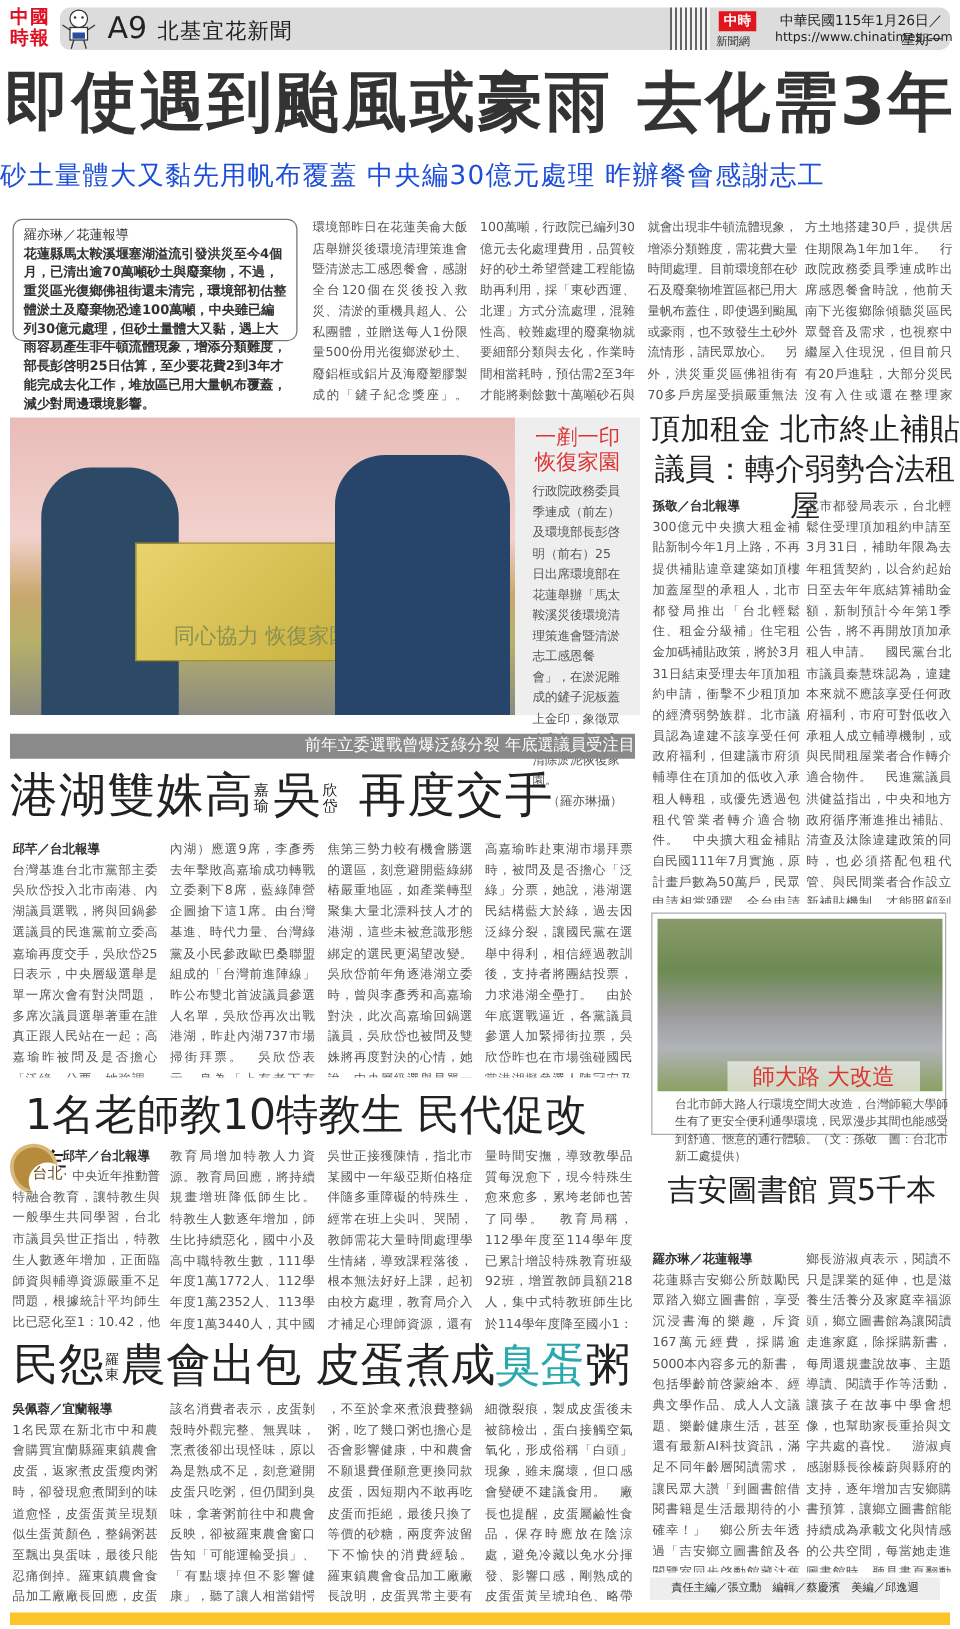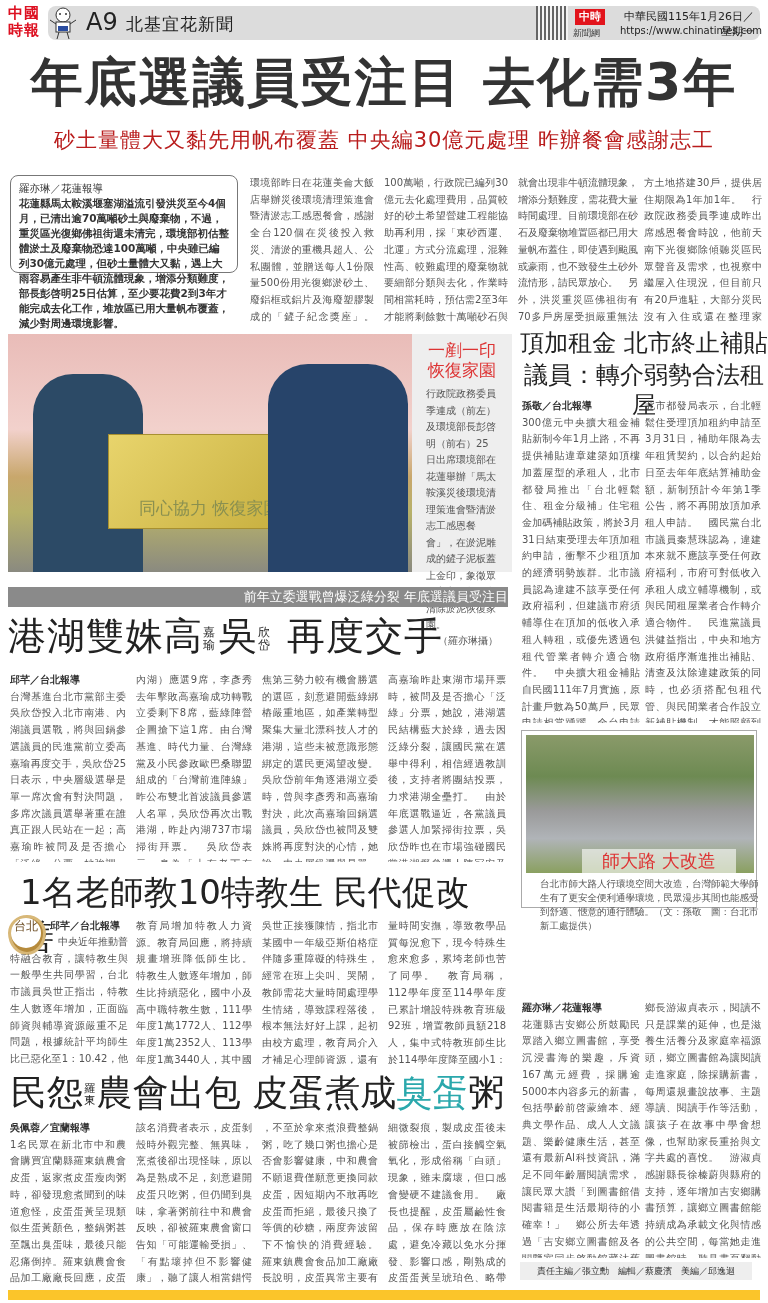--- a/index.html
+++ b/index.html
@@ -9,21 +9,21 @@
 .mascot{left:48px;top:6px;width:30px;height:34px}
 .bar{left:48px;top:6px;width:712px;height:34px;background:#dcdcdc;border-radius:8px}
 .page-no{left:86px;top:8px;font-size:24px;color:#222}
 .section{left:126px;top:13px;font-size:17px;color:#222;letter-spacing:1px}
 .qr{left:536px;top:6px;width:32px;height:34px;background:repeating-linear-gradient(90deg,#333 0 2px,#fff 2px 4px),#fff;opacity:.7}
 .ct-logo{left:575px;top:9px;width:30px;height:16px;background:#e2141c;color:#fff;font-size:11px;font-weight:bold;text-align:center;line-height:16px}
 .ct-sub{left:573px;top:27px;font-size:9px;color:#333}
 .date{left:620px;top:9px;font-size:11px;color:#222;text-align:right;width:134px}
 .url{left:620px;top:25px;font-size:10px;color:#222;text-align:right;width:134px}
 .headline{left:0;top:52px;width:768px;text-align:center;font-size:52px;font-weight:bold;color:#333;letter-spacing:2px;line-height:60px}
-.subhead{left:0;top:126px;width:768px;text-align:center;font-size:21px;color:#b91c1c;letter-spacing:1px}
+.subhead{left:0;top:126px;width:768px;font-size:21px;color:#1d4ed8;letter-spacing:1px}
 .col{font-size:10px;line-height:16.7px;color:#555;text-align:justify}
 .col .by{font-weight:bold;color:#333}
 .lead{left:10px;top:175px;width:228px;height:98px;border:1px solid #777;border-radius:8px;padding:5px 8px;font-size:10.5px;line-height:15px;color:#333}
 .lead .by{font-weight:normal;color:#333}
 .lead p{font-weight:bold;color:#333}
 .photo1{left:8px;top:334px;width:404px;height:238px;background:linear-gradient(180deg,#e9bcb8 0%,#f2d1cc 40%,#c8a76c 60%,#b7b16a 75%,#8a8a80 100%);overflow:hidden}
 .photo1 .box{position:absolute;left:100px;top:100px;width:175px;height:95px;background:linear-gradient(135deg,#e8d46c,#c8b040);border:1px solid #a89030}
 .photo1 .box span{position:absolute;left:30px;top:62px;color:#8a9050;font-size:17px}
 .photo1 .man1{position:absolute;left:25px;top:40px;width:110px;height:198px;background:#2c4a66;border-radius:40px 40px 0 0}
 .photo1 .man2{position:absolute;left:260px;top:30px;width:140px;height:208px;background:#27446a;border-radius:40px 40px 0 0}
@@ -35,21 +35,21 @@
 .rent-h2{left:520px;top:360px;width:248px;font-size:24px;color:#222;text-align:center;line-height:30px}
 .banner{left:8px;top:587px;width:500px;height:20px;background:#8a8a8a;color:#fff;font-size:13px;text-align:right;line-height:20px}
 .h-gh{left:8px;top:612px;width:500px;font-size:38px;color:#222;line-height:48px;letter-spacing:1px}
 .h-gh small{display:inline-block;font-size:12px;line-height:13px;width:16px;vertical-align:middle;}
 .photo2{left:521px;top:730px;width:236px;height:178px;border:1px solid #aaa;background:#fff}
 .photo2 .img{position:absolute;left:4px;top:4px;width:228px;height:138px;background:linear-gradient(180deg,#8a9a6a 0%,#6d8a52 30%,#9a9a9a 55%,#b0b4b8 75%,#8aa060 100%)}
 .photo2 .lbl{position:absolute;left:60px;top:118px;color:#d33;font-size:18px;background:rgba(255,255,255,.6);padding:0 20px}
 .photo2 .cap{position:absolute;left:18px;top:146px;width:224px;font-size:9.5px;line-height:14px;color:#555}
 .h-teach{left:20px;top:870px;width:480px;font-size:34px;color:#222;line-height:44px}
 .pin{left:8px;top:915px;width:38px;height:40px;border-radius:50% 50% 50% 50%/45% 45% 55% 55%;background:#b68b3c;border:3px solid #d8b878}
-.pin span{display:block;width:30px;height:30px;margin:0;background:#fff;border-radius:50%;color:#6a4a20;font-size:12px;line-height:13px;text-align:center;padding-top:2px}
+.pin span{display:block;width:30px;height:30px;margin:12px;background:#fff;border-radius:50%;color:#6a4a20;font-size:12px;line-height:13px;text-align:center;padding-top:2px}
 .h-egg{left:0;top:1070px;width:515px;text-align:center;font-size:36px;color:#222;line-height:46px}
 .h-egg .teal{color:#2aa8ac}
 .h-egg small{display:inline-block;font-size:11px;line-height:12px;width:14px;vertical-align:middle}
 .h-lib{left:515px;top:937px;width:253px;text-align:center;font-size:24px;color:#222;line-height:30px}
 .credits{left:520px;top:1262px;width:232px;height:18px;background:#eee;font-size:9px;line-height:18px;text-align:center;color:#333}
 .ybar{left:8px;top:1290px;width:752px;height:10px;background:#fbc52a}
 </style>
 </head>
 <body>
 
@@ -69,21 +69,21 @@
     </svg>
 </div>
 <div class="abs page-no">A9</div>
 <div class="abs section">北基宜花新聞</div>
 <div class="abs qr"></div>
 <div class="abs ct-logo">中時</div>
 <div class="abs ct-sub">新聞網</div>
 <div class="abs date">中華民國115年1月26日／星期一</div>
 <div class="abs url">https://www.chinatimes.com</div>
 
-<div class="abs headline">年底選議員受注目 去化需3年</div>
+<div class="abs headline">即使遇到颱風或豪雨 去化需3年</div>
 <div class="abs subhead">砂土量體大又黏先用帆布覆蓋 中央編30億元處理 昨辦餐會感謝志工</div>
 
 <div class="abs lead">
   <div class="by">羅亦琳／花蓮報導</div>
   <p>花蓮縣馬太鞍溪堰塞湖溢流引發洪災至今4個月，已清出逾70萬噸砂土與廢棄物，不過，重災區光復鄉佛祖街還未清完，環境部初估整體淤土及廢棄物恐達100萬噸，中央雖已編列30億元處理，但砂土量體大又黏，遇上大雨容易產生非牛頓流體現象，增添分類難度，部長彭啓明25日估算，至少要花費2到3年才能完成去化工作，堆放區已用大量帆布覆蓋，減少對周邊環境影響。</p>
 </div>
 
 <div class="abs col" style="left:250px;top:175px;width:124px;height:150px;overflow:hidden">環境部昨日在花蓮美侖大飯店舉辦災後環境清理策進會暨清淤志工感恩餐會，感謝全台120個在災後投入救災、清淤的重機具超人、公私團體，並贈送每人1份限量500份用光復鄉淤砂土、廢鋁框或鋁片及海廢塑膠製成的「鏟子紀念獎座」。　彭啓明表示，災區目前已清出60至70萬噸砂土及廢棄物，重災區佛祖街仍在清運，總量估計約</div>
 <div class="abs col" style="left:384px;top:175px;width:124px;height:150px;overflow:hidden">100萬噸，行政院已編列30億元去化處理費用，品質較好的砂土希望營建工程能協助再利用，採「東砂西運、北運」方式分流處理，混雜性高、較難處理的廢棄物就要細部分類與去化，作業時間相當耗時，預估需2至3年才能將剩餘數十萬噸砂石與廢棄物妥善處理完畢。　花蓮縣環保局廢棄物管理科長潘春燕指出，洪災產生的土砂量體龐大，性質黏稠不易處理，發生大雨</div>
 <div class="abs col" style="left:518px;top:175px;width:120px;height:150px;overflow:hidden">就會出現非牛頓流體現象，增添分類難度，需花費大量時間處理。目前環境部在砂石及廢棄物堆置區都已用大量帆布蓋住，即使遇到颱風或豪雨，也不致發生土砂外流情形，請民眾放心。　另外，洪災重災區佛祖街有70多戶房屋受損嚴重無法居住，經中央災後盤點40戶有中繼需求，共準備41戶中繼屋，包括台糖宿舍11戶、光復糖廠後</div>
@@ -140,20 +140,21 @@
 <div class="abs h-egg"><span>民怨</span><small>羅東</small><span>農會出包 皮蛋煮成</span><span class="teal">臭蛋</span><span>粥</span></div>
 <div class="abs col" style="left:10px;top:1120px;width:116px;height:166px;overflow:hidden">
   <div class="by">吳佩蓉／宜蘭報導</div>
   <div>1名民眾在新北市中和農會購買宜蘭縣羅東鎮農會皮蛋，返家煮皮蛋瘦肉粥時，卻發現愈煮聞到的味道愈怪，皮蛋蛋黃呈現類似生蛋黃顏色，整鍋粥甚至飄出臭蛋味，最後只能忍痛倒掉。羅東鎮農會食品加工廠廠長回應，皮蛋若出現異常，可能與運輸或原料蛋裂痕有關，強調只要確認有問題，農會一定補送1盒給消費者。</div>
 </div>
 <div class="abs col" style="left:136px;top:1120px;width:116px;height:166px;overflow:hidden">該名消費者表示，皮蛋剝殼時外觀完整、無異味，烹煮後卻出現怪味，原以為是熟成不足，刻意避開皮蛋只吃粥，但仍聞到臭味，拿著粥前往中和農會反映，卻被羅東農會窗口告知「可能運輸受損」、「有點壞掉但不影響健康」，聽了讓人相當錯愕與不滿。　消費者質疑，完好沒有裂痕的皮蛋如何在運輸過程受損？若真的是壞蛋，在烹飪當下就會發現</div>
 <div class="abs col" style="left:262px;top:1120px;width:116px;height:166px;overflow:hidden">，不至於拿來煮浪費整鍋粥，吃了幾口粥也擔心是否會影響健康，中和農會不願退費僅願意更換同款皮蛋，因短期內不敢再吃皮蛋而拒絕，最後只換了等價的砂糖，兩度奔波留下不愉快的消費經驗。　羅東鎮農會食品加工廠廠長說明，皮蛋異常主要有2種情形，包括運送過程遭撞擊或擠壓，蛋殼破裂、蛋白受損，必然會發臭甚至長蟲，或是原料蛋本身已有</div>
 <div class="abs col" style="left:388px;top:1120px;width:118px;height:166px;overflow:hidden">細微裂痕，製成皮蛋後未被篩檢出，蛋白接觸空氣氧化，形成俗稱「白頭」現象，雖未腐壞，但口感會變硬不建議食用。　廠長也提醒，皮蛋屬鹼性食品，保存時應放在陰涼處，避免冷藏以免水分揮發、影響口感，剛熟成的皮蛋蛋黃呈琥珀色、略帶黏稠是行家偏好的狀態，加熱後轉為黃色屬正常現象；農會強調若確認產品有異常一定會補送1盒，盼消費者安心購買。</div>
 
 <div class="abs h-lib">
+    <div>吉安圖書館 買5千本</div>
   </div>
 <div class="abs col" style="left:522px;top:1000px;width:118px;height:258px;overflow:hidden">
   <div class="by">羅亦琳／花蓮報導</div>
   <div>花蓮縣吉安鄉公所鼓勵民眾踏入鄉立圖書館，享受沉浸書海的樂趣，斥資167萬元經費，採購逾5000本內容多元的新書，包括學齡前啓蒙繪本、經典文學作品、成人人文議題、樂齡健康生活，甚至還有最新AI科技資訊，滿足不同年齡層閱讀需求，讓民眾大讚「到圖書館借閱書籍是生活最期待的小確幸！」　鄉公所去年透過「吉安鄉立圖書館及各閱覽室同步啓動館藏汰舊換新計畫」，編列167萬元採購最新閱讀叢書並安排7場大型新書展，展出逾5000冊新書，透過豐富且即時的館藏更新，提升公共圖書館服務能量，也帶動進館人次與借閱率成長。</div>
 </div>
 <div class="abs col" style="left:645px;top:1000px;width:116px;height:258px;overflow:hidden">鄉長游淑貞表示，閱讀不只是課業的延伸，也是滋養生活養分及家庭幸福源頭，鄉立圖書館為讓閱讀走進家庭，除採購新書，每周還規畫說故事、主題導讀、閱讀手作等活動，讓孩子在故事中學會想像，也幫助家長重拾與文字共處的喜悅。　游淑貞感謝縣長徐榛蔚與縣府的支持，逐年增加吉安鄉購書預算，讓鄉立圖書館能持續成為承載文化與情感的公共空間，每當她走進圖書館時，聽見書頁翻動的聲音及看見親子輕聲細語的分享都被感動，認為是館內最動人的風景，允諾鄉公所會持續以閱讀為核心，增編圖書館購書預算，並規畫更多創新主題書展與閱讀推廣活動。</div>
 
 <div class="abs credits">責任主編／張立勳　編輯／蔡慶濱　美編／邱逸迴</div>
 <div class="abs ybar"></div>
 

